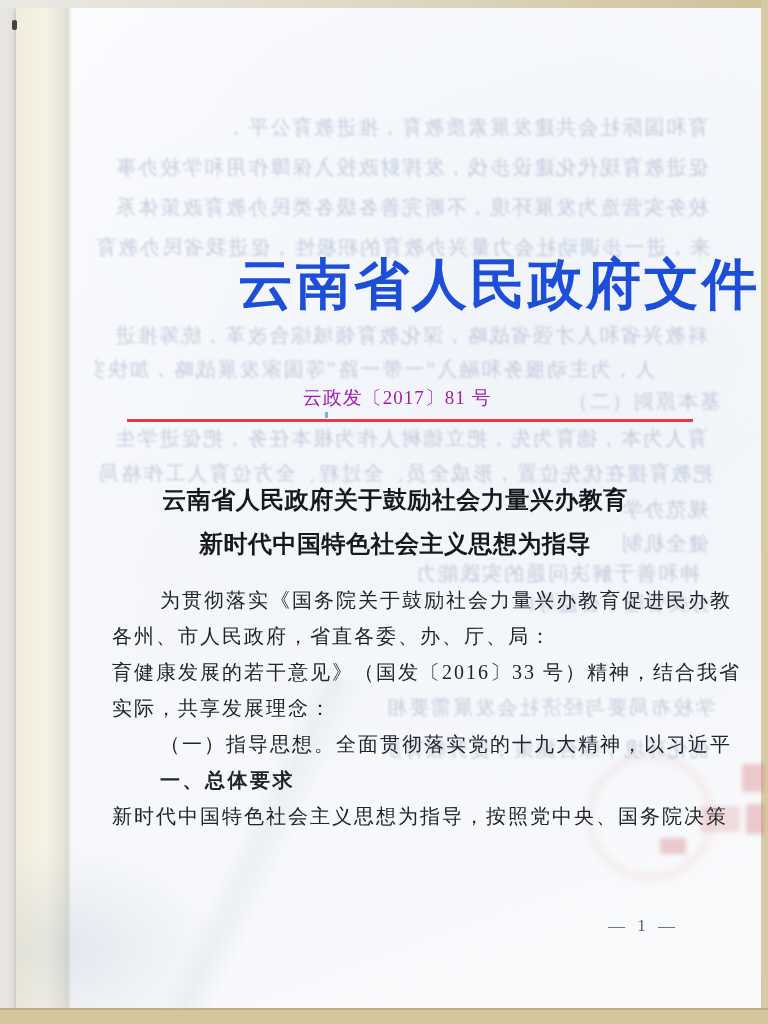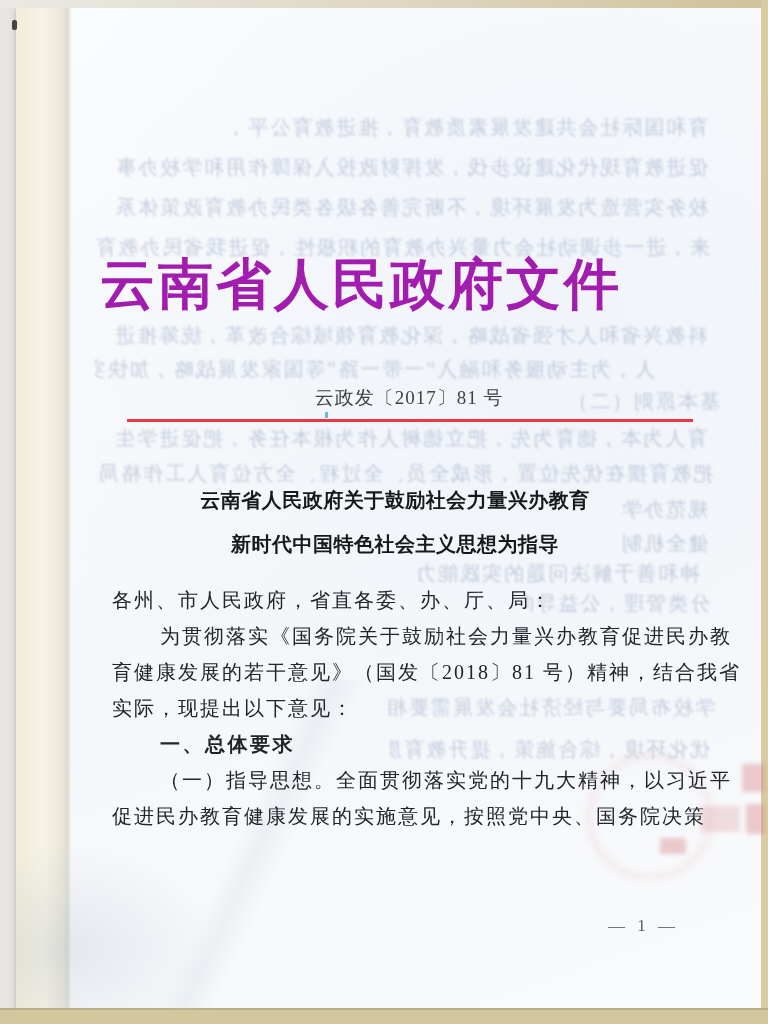--- a/index.html
+++ b/index.html
@@ -60,33 +60,33 @@
   .redmark{position:absolute;background:rgba(205,90,95,.30);filter:blur(2px);border-radius:2px;pointer-events:none;}
   .r1{left:742px;top:764px;width:22px;height:28px;}
   .r2{left:746px;top:804px;width:18px;height:30px;}
   .r3{left:660px;top:838px;width:26px;height:16px;}
   .r4{left:700px;top:806px;width:40px;height:26px;background:rgba(205,90,95,.18);}
   .seal-ring{position:absolute;left:585px;top:752px;width:112px;height:112px;border-radius:50%;
     border:9px solid rgba(222,118,120,.08);filter:blur(3px);pointer-events:none;}
   
   .red-header{
     position:absolute;left:100px;top:250px;width:660px;
-    text-align:left;font-size:55px;line-height:70px;font-weight:900;
-    letter-spacing:3px;color:#a21caf;white-space:nowrap;
+    text-align:right;font-size:55px;line-height:70px;font-weight:900;
+    letter-spacing:3px;color:#1d4ed8;white-space:nowrap;
   }
   .doc-number{
-    position:absolute;left:70px;top:385px;width:678px;
-    text-align:center;font-size:19px;letter-spacing:1px;color:#404040;white-space:nowrap;
+    position:absolute;left:58px;top:385px;width:678px;
+    text-align:center;font-size:19px;letter-spacing:1px;color:#a21caf;white-space:nowrap;
   }
   .red-line{position:absolute;left:127px;top:419px;width:566px;height:3px;background:#ea3847;}
   .blue-speck{position:absolute;left:325px;top:412px;width:3px;height:6px;
     background:rgba(58,170,208,.75);filter:blur(.4px);}
   .doc-title{
     position:absolute;left:70px;top:478px;width:650px;
-    text-align:center;font-size:20px;line-height:44px;font-weight:700;
+    text-align:center;font-size:24px;line-height:44px;font-weight:700;
     letter-spacing:.5px;color:#17181c;white-space:nowrap;
   }
   .body{
     position:absolute;left:112px;top:582px;width:600px;
     font-size:20px;line-height:36px;letter-spacing:2px;color:#212429;
   }
   .body .line{white-space:nowrap;height:36px;}
   .body .indent{text-indent:48px;}
   .body .heading{font-family:"Liberation Sans","DejaVu Sans",sans-serif;font-weight:700;letter-spacing:2.5px;}
   .page-num{
@@ -134,22 +134,22 @@
 
 <div class="red-line"></div>
 <div class="blue-speck"></div>
 
 <div class="doc-title">
   <div>云南省人民政府关于鼓励社会力量兴办教育</div>
   <div>新时代中国特色社会主义思想为指导</div>
 </div>
 
 <div class="body">
+  <div class="line indent">为贯彻落实《国务院关于鼓励社会力量兴办教育促进民办教</div>
   <div class="line">各州、市人民政府，省直各委、办、厅、局：</div>
-  <div class="line indent">为贯彻落实《国务院关于鼓励社会力量兴办教育促进民办教</div>
-  <div class="line">育健康发展的若干意见》（国发〔2018〕81 号）精神，结合我省</div>
-  <div class="line">实际，现提出以下意见：</div>
+  <div class="line">育健康发展的若干意见》（国发〔2016〕33 号）精神，结合我省</div>
+  <div class="line">实际，共享发展理念：</div>
+  <div class="line indent">（一）指导思想。全面贯彻落实党的十九大精神，以习近平</div>
   <div class="line indent heading">一、总体要求</div>
-  <div class="line indent">（一）指导思想。全面贯彻落实党的十九大精神，以习近平</div>
-  <div class="line">促进民办教育健康发展的实施意见，按照党中央、国务院决策</div>
+  <div class="line">新时代中国特色社会主义思想为指导，按照党中央、国务院决策</div>
 </div>
 
 <div class="page-num">— 1 —</div>
 
 </body></html>

